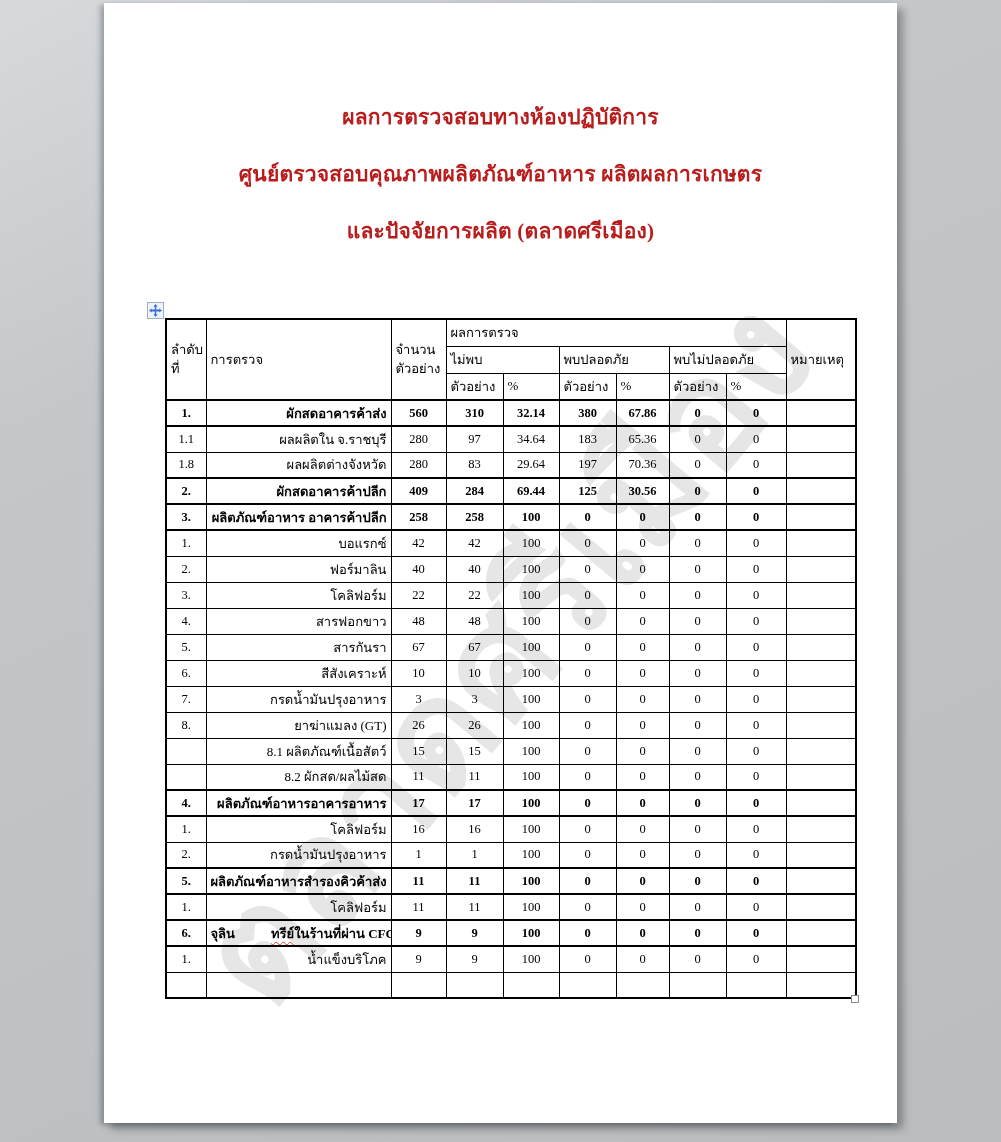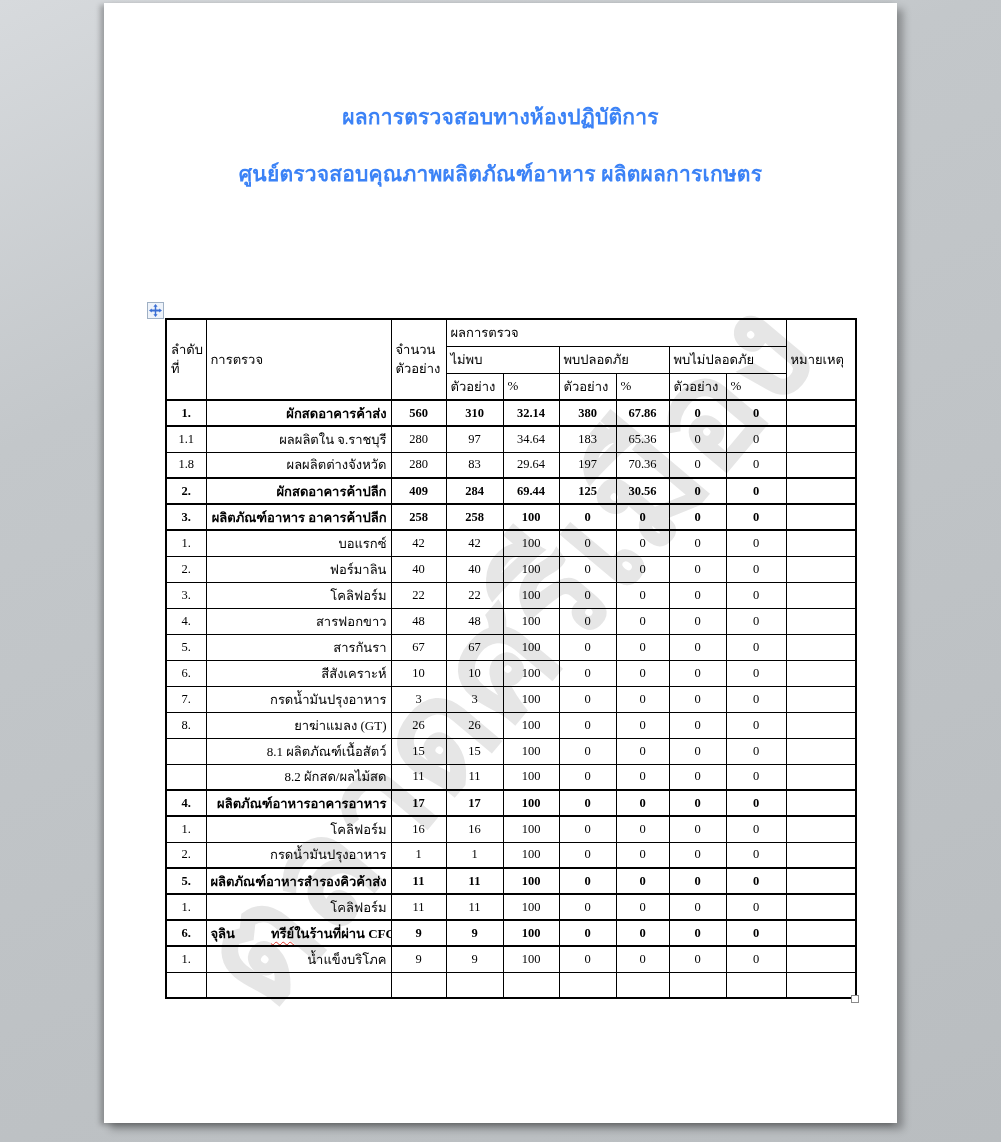--- a/index.html
+++ b/index.html
@@ -9,21 +9,21 @@
     background:linear-gradient(155deg,#d7dadd 0%,#c3c7ca 28%,#b9bdc0 100%);
     position:relative; overflow:hidden;
   }
   .page {
     position:absolute; left:104px; top:3px; width:793px; height:1120px;
     background:#ffffff;
     box-shadow:-4px 2px 5px rgba(0,0,0,.25), 6px 6px 8px rgba(0,0,0,.30);
     overflow:hidden;
   }
   .title-block { position:absolute; top:97px; left:0; width:100%; text-align:center; }
-  .title-line { font-size:21px; font-weight:bold; color:#3b82f6; margin-bottom:24px; letter-spacing:.2px; }
+  .title-line { font-size:21px; font-weight:bold; color:#b91c1c; margin-bottom:24px; letter-spacing:.2px; }
 
   .watermark {
     position:absolute; left:400px; top:650px; z-index:0;
     transform:translate(-50%,-50%) rotate(-50deg);
     font-size:150px; font-weight:bold; color:rgba(100,100,100,.16);
     white-space:nowrap; pointer-events:none;
   }
 
   .tbl-wrap { position:absolute; left:61px; top:315px; z-index:1; }
   table.results {
@@ -61,20 +61,21 @@
 </head>
 <body>
 
 <div class="page">
 
   <div class="watermark">ตลาดศรีเมือง</div>
 
   <div class="title-block">
     <div class="title-line">ผลการตรวจสอบทางห้องปฏิบัติการ</div>
     <div class="title-line">ศูนย์ตรวจสอบคุณภาพผลิตภัณฑ์อาหาร ผลิตผลการเกษตร</div>
+    <div class="title-line">และปัจจัยการผลิต (ตลาดศรีเมือง)</div>
   </div>
 
   <div class="move-handle">
     <svg width="13" height="13" viewBox="0 0 16 16">
       <path d="M8 0 L10.6 3.4 H8.9 V6.9 H12.6 V5.4 L16 8 L12.6 10.6 V9.1 H8.9 V12.6 H10.6 L8 16 L5.4 12.6 H7.1 V9.1 H3.4 V10.6 L0 8 L3.4 5.4 V6.9 H7.1 V3.4 H5.4 Z" fill="#3b6fd4"></path>
     </svg>
   </div>
 
   <div class="tbl-wrap">
     <table class="results">

